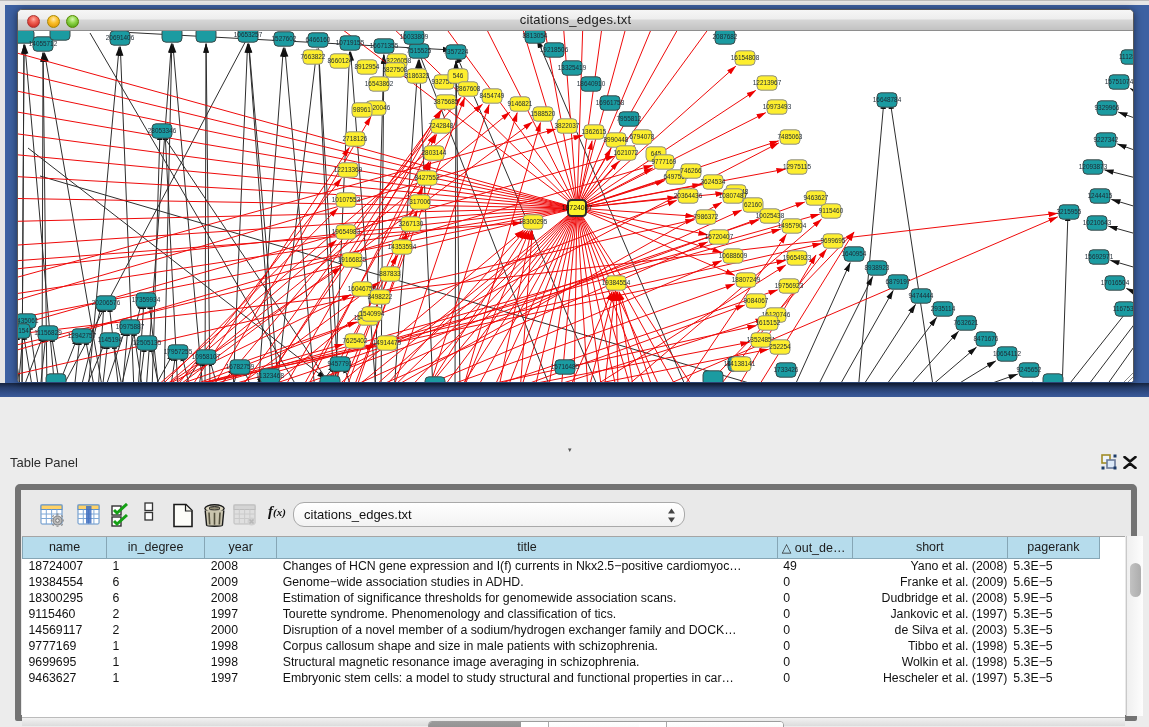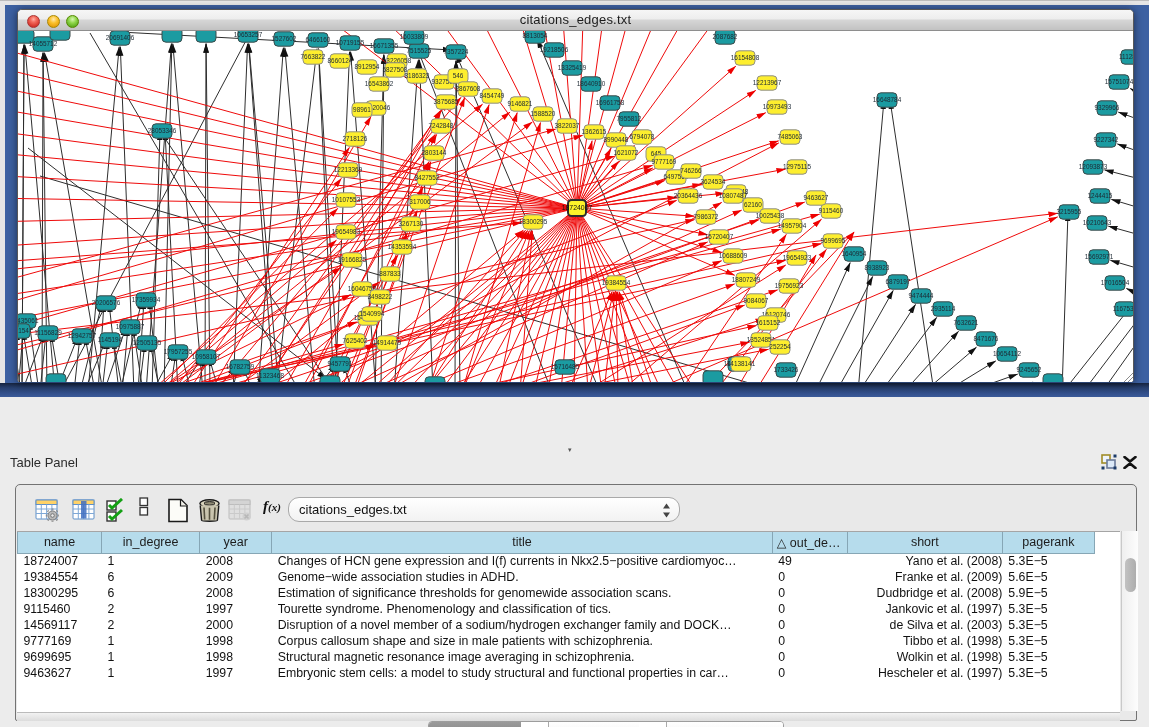--- a/index.html
+++ b/index.html
@@ -26,21 +26,21 @@
   #tl-g { left:47.5px; background:radial-gradient(circle at 50% 30%, #d8f5b2 0%, #8fd64a 40%, #62b024 75%, #4a8a16 100%); border:.5px solid #580; }
   #canvas { left:0px; top:21px; width:1115px; height:351px; background:#fff; overflow:hidden; position:absolute; }
 
   
   #south { left:0; top:397px; width:1149px; height:330px; background:#ececec;margin-top:47px; }
   #tp-title { left:10px; top:11px; font-size:13px; color:#2b2b2b; }
   #tp-grip { left:568px; top:2px; width:12px; height:5px; color:#555; font-size:7px; }
   #tp-x { left:1123px; top:12px; width:14px; height:13px; }
 
   #panel { left:15px; top:40px; width:1122px; height:237px; background:#e9e9e9;
-           border:1px solid #737373; border-radius:5px 5px 2px 2px; }
+           border:6px solid #737373; border-radius:5px 5px 2px 2px; }
   #toolbar { left:0; top:0; width:100%; height:46px; }
   .tbi { position:absolute; top:13px; }
   #dd { left:272px; top:12px; width:392px; height:25px; background:linear-gradient(180deg,#ffffff,#f2f2f2);
         border:1px solid #a9a9a9; border-radius:11px; }
   #dd span { position:absolute; left:10px; top:4px; font-size:13px; color:#111; }
 
   #tablewrap { left:1px; top:46px; width:1103px; height:183px; background:#fff; overflow:hidden; border-top:1px solid #a5a5a5;}
   table { border-collapse:collapse; table-layout:fixed; width:1078px; font-size:12px; }
   th { background:#b6dcec; border:1px solid #86a6b5; border-top:none; font-weight:normal; color:#1c1c1c;
        height:21px; font-size:12.5px;text-align:center; }

